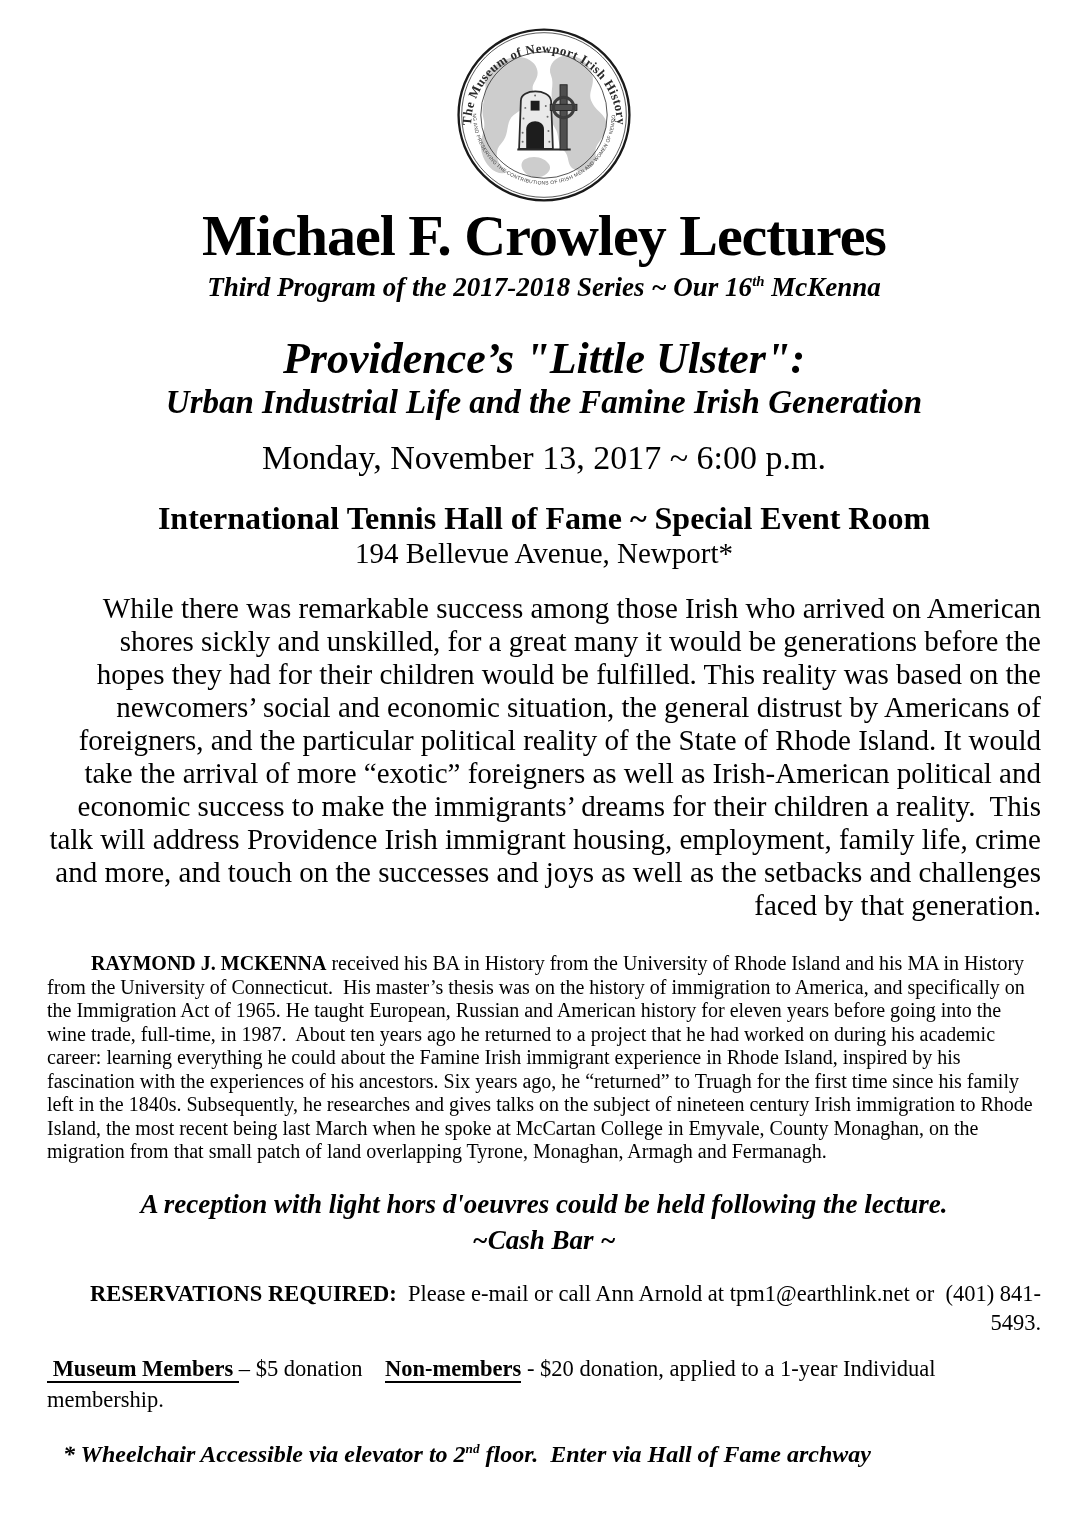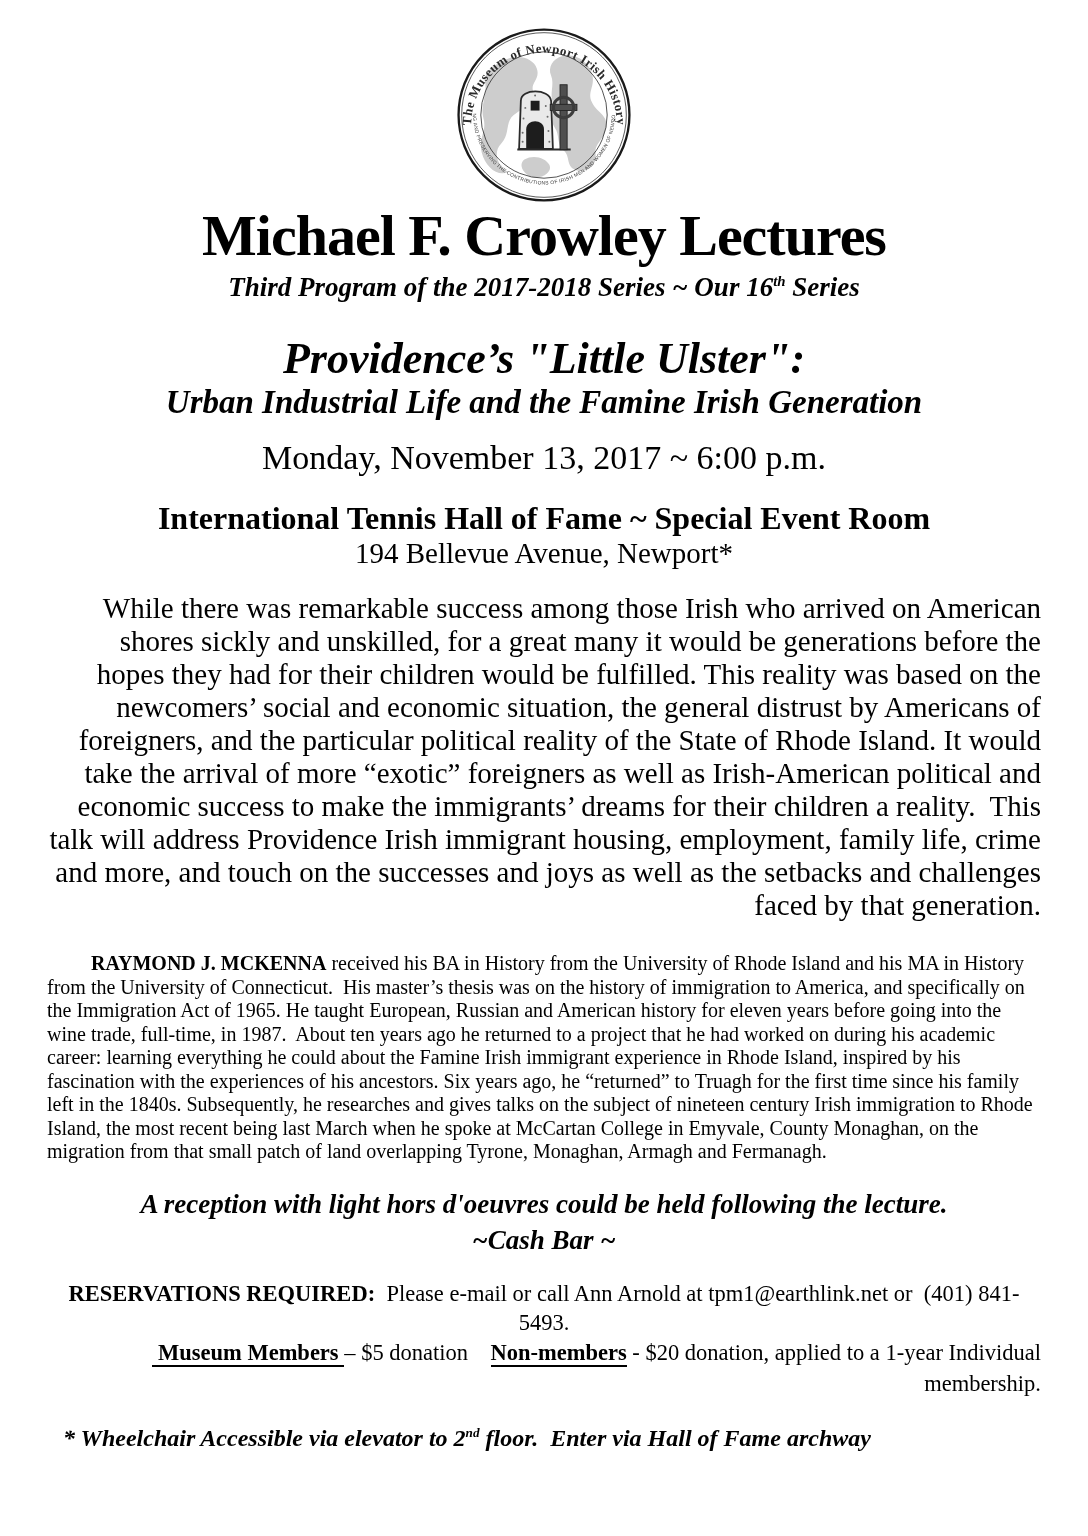--- a/index.html
+++ b/index.html
@@ -103,29 +103,29 @@
     font-size: 27px;
     font-weight: bold;
     font-style: italic;
     margin-top: 24px;
     line-height: 1.2;
   }
   .reception.cash-bar { margin-top: 4px; }
   .resv {
     font-size: 22.5px;
     margin-top: 22px;
-    text-align: center;
+    text-align: right;
     white-space: pre-wrap;
     line-height: 1.3;
   }
   .resv-label { font-weight: bold; }
   .resv2 {
     font-size: 22.5px;
-    margin-top: 1px;
-    text-align: right;
+    margin-top: 17px;
+    text-align: left;
     white-space: pre-wrap;
     line-height: 1.35;
   }
   .member-label {
     font-weight: bold;
     border-bottom: 2.5px solid #000;
   }
   .footnote {
     font-size: 24px;
     font-weight: bold;
@@ -190,21 +190,21 @@
         <textPath href="#arcTop" startOffset="50%" text-anchor="middle">The Museum of Newport Irish History</textPath>
       </text>
       <text class="arc-text-bottom">
         <textPath href="#arcBottom" startOffset="50%" text-anchor="middle">RECOGNIZING AND PRESERVING THE CONTRIBUTIONS OF IRISH MEN AND WOMEN OF NEWPORT COUNTY</textPath>
       </text>
     </svg>
   </div>
 
   <h1 class="main-title">Michael F. Crowley Lectures</h1>
 
-  <div class="series-line"><span>Third Program of the 2017-2018 Series ~ Our 16</span><sup>th</sup><span> Series</span></div>
+  <div class="series-line"><span>Third Program of the 2017-2018 Series ~ Our 16</span><sup>th</sup><span> McKenna</span></div>
 
   <div class="lecture-title">Providence’s "Little Ulster":</div>
   <div class="lecture-subtitle">Urban Industrial Life and the Famine Irish Generation</div>
 
   <div class="datetime">Monday, November 13, 2017 ~ 6:00 p.m.</div>
   <div class="venue">International Tennis Hall of Fame ~ Special Event Room</div>
   <div class="address">194 Bellevue Avenue, Newport*</div>
 
   <p class="description">While there was remarkable success among those Irish who arrived on American shores sickly and unskilled, for a great many it would be generations before the hopes they had for their children would be fulfilled. This reality was based on the newcomers’ social and economic situation, the general distrust by Americans of foreigners, and the particular political reality of the State of Rhode Island. It would take the arrival of more “exotic” foreigners as well as Irish-American political and economic success to make the immigrants’ dreams for their children a reality.  This talk will address Providence Irish immigrant housing, employment, family life, crime and more, and touch on the successes and joys as well as the setbacks and challenges faced by that generation.</p>
 

